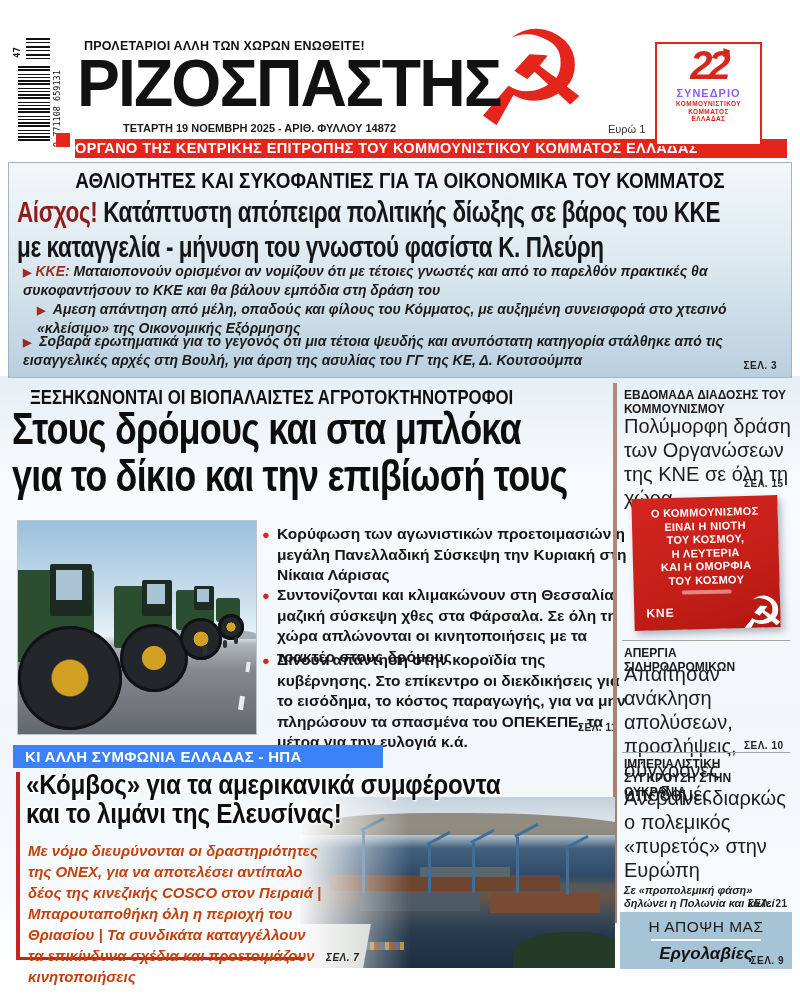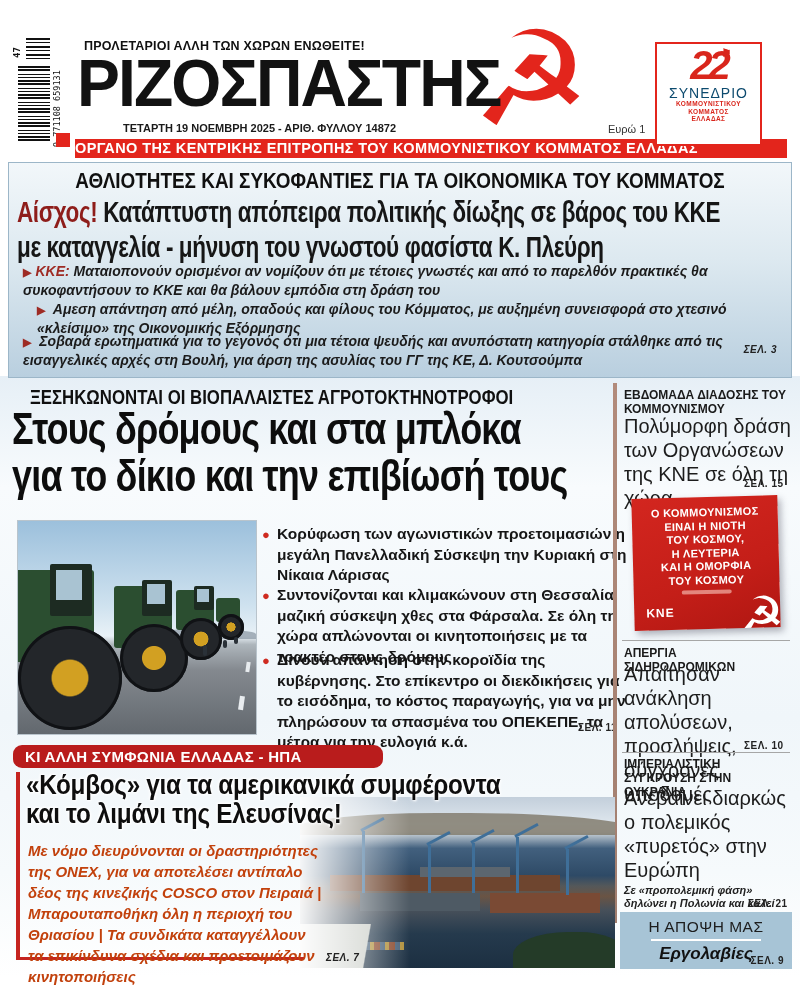--- a/index.html
+++ b/index.html
@@ -18,21 +18,21 @@
   
   .bc-addon{left:26px;top:38px;width:24px;height:21px;background:repeating-linear-gradient(180deg,#111 0 2px,#fff 2px 4px,#111 4px 5px,#fff 5px 8px);}
   .bc-addon-num{left:12px;top:58px;font:bold 9px "DejaVu Sans Mono",monospace;transform:rotate(-90deg);transform-origin:0 0;color:#111;}
   .bc-main{left:18px;top:66px;width:32px;height:78px;background:repeating-linear-gradient(180deg,#111 0 2px,#fff 2px 3px,#111 3px 5px,#fff 5px 8px,#111 8px 9px,#fff 9px 11px,#111 11px 12px,#fff 12px 14px);}
   .bc-num{left:52px;top:147px;font:8.5px "DejaVu Sans Mono",monospace;transform:rotate(-90deg);transform-origin:0 0;color:#111;white-space:nowrap;}
   .red-sq{left:56px;top:133px;width:14px;height:14px;background:#e3251c;}
   
   .logo-box{left:655px;top:42px;width:103px;height:100px;background:#fff;border:2px solid #e3251c;z-index:4;text-align:center;}
   .logo-22{font-size:40px;font-weight:900;font-style:italic;color:#d9261c;line-height:42px;letter-spacing:-4px;}
   .logo-flag{position:absolute;left:64px;top:2px;font-size:12px;color:#d9261c;}
-  .logo-title{font-size:14px;font-weight:normal;color:#0c4a6e;letter-spacing:1px;line-height:14px;}
+  .logo-title{font-size:11px;font-weight:bold;color:#8b5cf6;letter-spacing:1px;line-height:14px;}
   .logo-sub{font-size:6.5px;font-weight:bold;color:#d9261c;line-height:7.5px;letter-spacing:.4px;}
 
   
   .lower-bg{left:0;top:376px;width:800px;height:620px;background:linear-gradient(180deg,#e6eff6 0%,#f8fbfd 18%,#f0f6fa 55%,#f6fafc 80%,#ffffff 97%);}
 
   
   .topstory{left:8px;top:162px;width:782px;height:214px;border:1px solid #9cb6c8;background:linear-gradient(180deg,#f2f7fa 0%,#dde9f0 45%,#b9cfdf 100%);}
   .ts-kicker{left:0;top:6px;width:782px;text-align:center;font-size:21.5px;font-weight:bold;color:#101010;transform:scaleX(.88);white-space:nowrap;}
   .ts-h-line{left:8px;font-size:30px;font-weight:800;color:#161616;letter-spacing:-.5px;white-space:nowrap;transform:scaleX(.75);transform-origin:0 0;}
   .ts-h-lead{color:#8e1d1a;}
@@ -71,21 +71,21 @@
   .book-author{width:50px;height:4px;margin:3px auto 0;background:rgba(255,220,210,.55);border-radius:2px;}
   .book-kne{position:absolute;left:12px;bottom:10px;font-size:12px;font-weight:bold;color:#fff;letter-spacing:1px;}
   .book-hs{position:absolute;right:-4px;bottom:-14px;font-size:52px;color:#fff;line-height:1;}
   
   .opinion{left:620px;top:912px;width:172px;height:57px;background:#a7c4d6;text-align:center;}
   .op-kicker{font-size:15.5px;color:#1d1d1d;letter-spacing:.5px;padding-top:6px;}
   .op-rule{width:110px;height:2px;background:#fff;margin:3px auto;}
   .op-title{font-size:17px;font-weight:bold;font-style:italic;color:#111;}
 
   
-  .el-bar{left:13px;top:745px;width:370px;height:23px;background:#b91c1c;border-radius:9px;}
+  .el-bar{left:13px;top:745px;width:370px;height:23px;background:#3b82f6;}
   .el-bar span{display:block;padding-left:12px;font-size:15px;font-weight:bold;color:#fff;line-height:23px;letter-spacing:.3px;white-space:nowrap;}
   .el-h{font-size:27px;font-weight:900;color:#0e0e0e;letter-spacing:-.3px;white-space:nowrap;transform:scaleX(.9);transform-origin:0 0;z-index:5;text-shadow:0 0 5px #fff,1px 1px 2px #fff,-1px -1px 2px #fff;}
   .el-vline{left:16px;top:772px;width:4px;height:188px;background:#c52420;z-index:4;}
   .el-hline{left:16px;top:957px;width:288px;height:3px;background:#c52420;z-index:4;}
   .el-sum{left:28px;top:840px;width:294px;font-size:15px;line-height:21px;font-weight:bold;font-style:italic;color:#c2410c;z-index:5;}
 
   
   .photo2{left:300px;top:797px;width:315px;height:171px;overflow:hidden;background:linear-gradient(180deg,#c3cfdb 0%,#dfe7ee 16%,#d8dee2 20%,#42607e 30%,#2e4a66 46%,#54585a 52%,#6a5444 58%,#47505a 66%,#253a4d 80%,#1c2f41 100%);z-index:3;}
   .p2-mnt{position:absolute;left:-10px;top:16px;width:360px;height:22px;background:#837d6f;border-radius:45% 55% 0 0/90% 110% 0 0;opacity:.85;}
   .p2-ship{position:absolute;background:#6e452f;}
@@ -142,21 +142,21 @@
       <span>Ματαιοπονούν ορισμένοι αν νομίζουν ότι με τέτοιες γνωστές και από το παρελθόν πρακτικές θα συκοφαντήσουν το ΚΚΕ και θα βάλουν εμπόδια στη δράση του</span>
     </div>
     <div class="tb" style="left:28px;top:138px;width:700px;">
       <span class="mk">▶</span>
       <span>Αμεση απάντηση από μέλη, οπαδούς και φίλους του Κόμματος, με αυξημένη συνεισφορά στο χτεσινό «κλείσιμο» της Οικονομικής Εξόρμησης</span>
     </div>
     <div class="tb" style="left:14px;top:170px;width:752px;">
       <span class="mk">▶</span>
       <span>Σοβαρά ερωτηματικά για το γεγονός ότι μια τέτοια ψευδής και ανυπόστατη κατηγορία στάλθηκε από τις εισαγγελικές αρχές στη Βουλή, για άρση της ασυλίας του ΓΓ της ΚΕ, Δ. Κουτσούμπα</span>
     </div>
-    <div class="pageref" style="right:14px;bottom:22px;font-style:italic;">ΣΕΛ. 3</div>
+    <div class="pageref" style="right:14px;bottom:6px;">ΣΕΛ. 3</div>
   </div>
 
   <div class="abs fm-kicker">ΞΕΣΗΚΩΝΟΝΤΑΙ ΟΙ ΒΙΟΠΑΛΑΙΣΤΕΣ ΑΓΡΟΤΟΚΤΗΝΟΤΡΟΦΟΙ</div>
   <div class="abs fm-h1">Στους δρόμους και στα μπλόκα</div>
   <div class="abs fm-h2">για το δίκιο και την επιβίωσή τους</div>
 
   <div class="abs photo1">
     <div class="p1-mnt"></div>
     <div class="tr" style="left:-8px;bottom:4px;width:130px;height:160px;">
       <div class="body" style="left:0;top:0;width:84px;height:92px;"></div>

